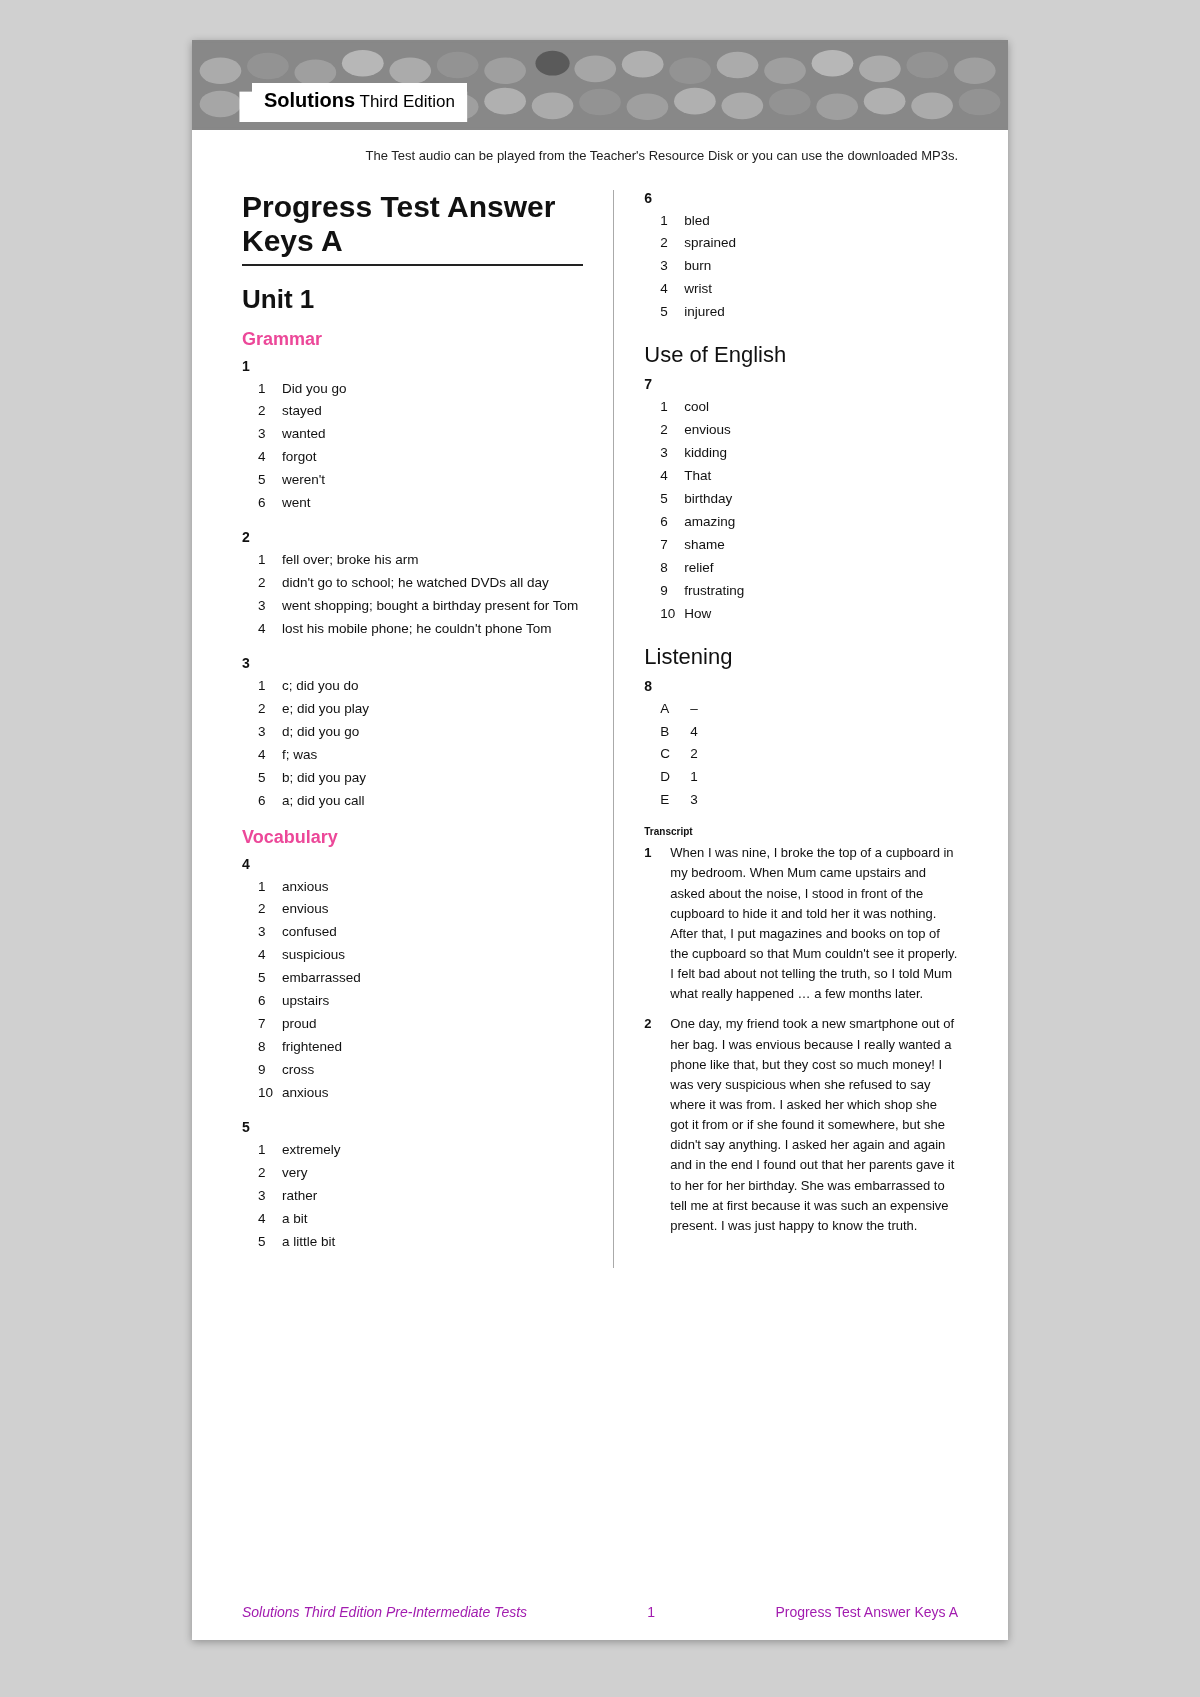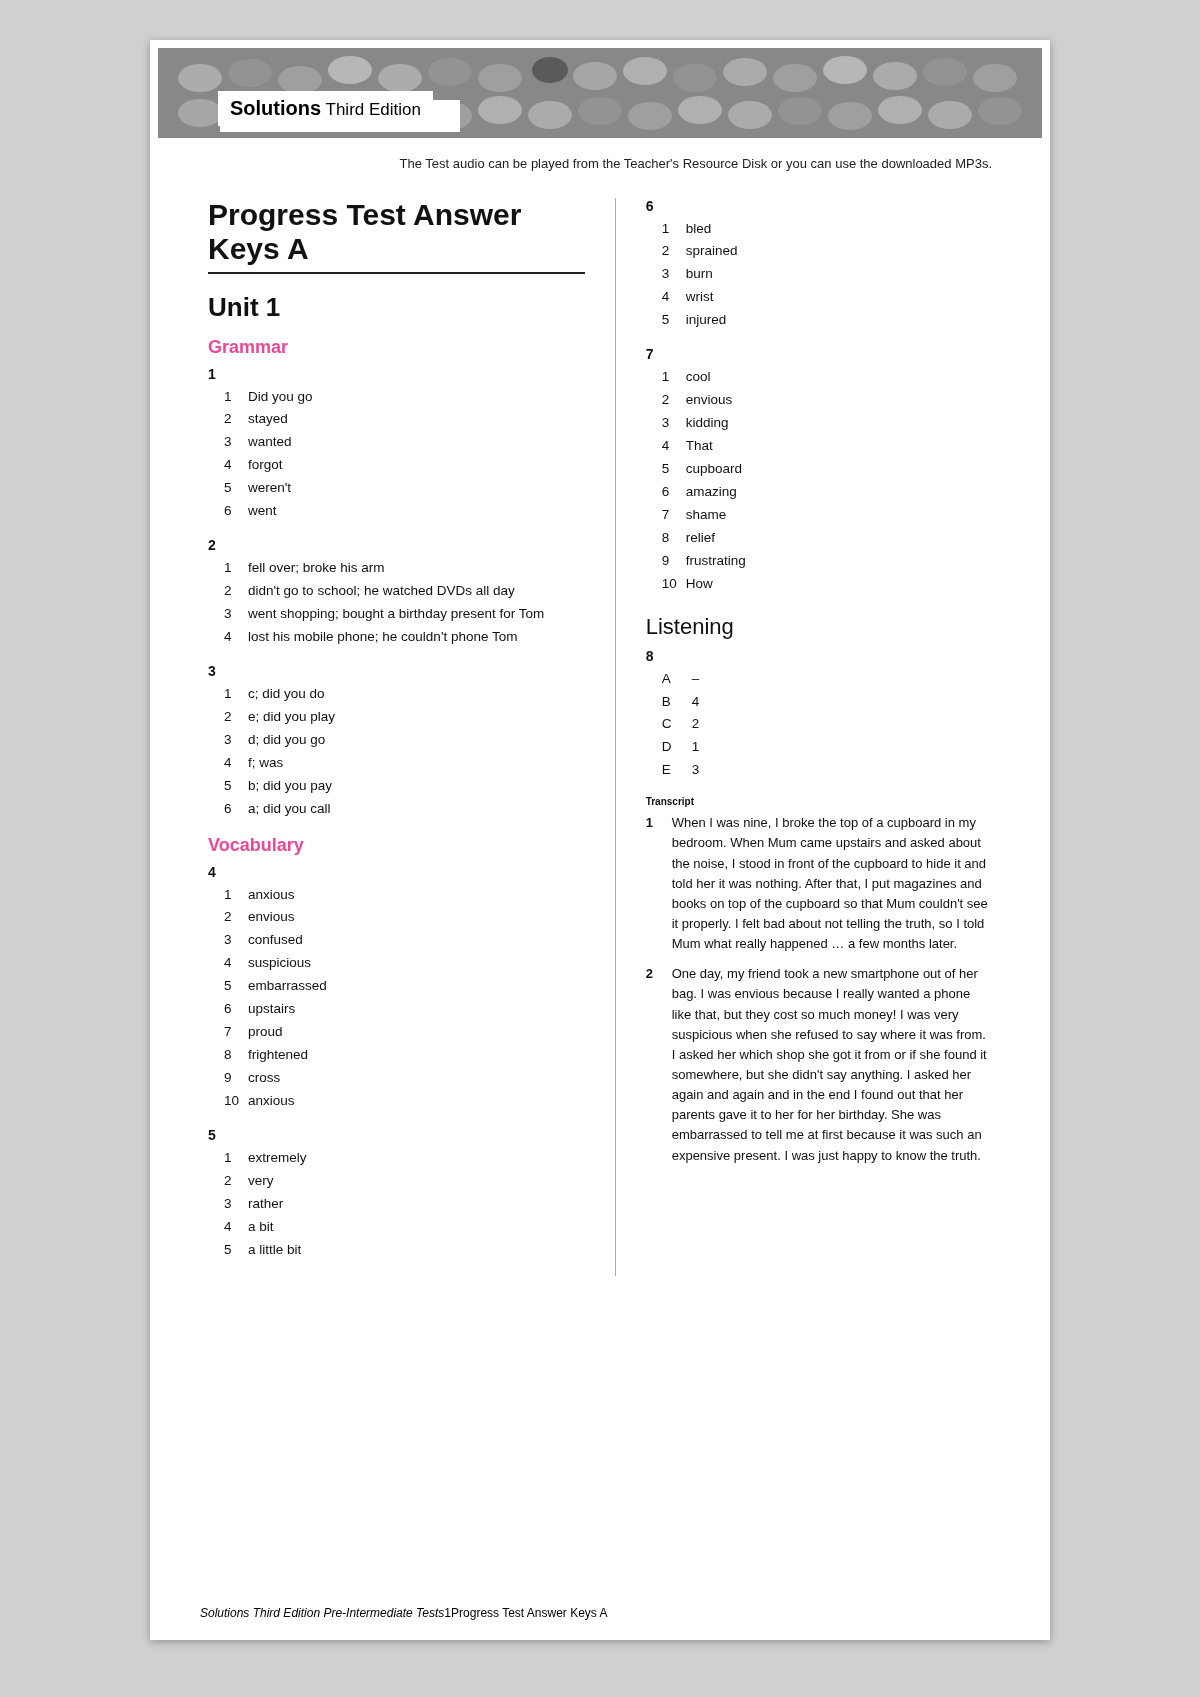--- a/index.html
+++ b/index.html
@@ -5,23 +5,23 @@
     * { margin: 0; padding: 0; box-sizing: border-box; }
     body {
       background: #d0d0d0;
       font-family: Arial, sans-serif;
       display: flex;
       justify-content: center;
       padding: 40px 20px;
     }
     .page {
       background: #ffffff;
-      width: 900px;
+      width: 816px;
       min-height: 1600px;
-      padding: 8px;
+      padding: 0;
       box-shadow: 0 2px 8px rgba(0,0,0,0.3);
       position: relative;
     }
     .header-banner {
       width: 100%;
       height: 90px;
       background: #888;
       position: relative;
       overflow: hidden;
       margin-bottom: 0;
@@ -155,24 +155,24 @@
     }
     .transcript-items li .t-text {
       flex: 1;
     }
     .footer {
       position: absolute;
       bottom: 20px;
       left: 0;
       right: 0;
       display: flex;
-      justify-content: flex-start;
+      justify-content: space-between;
       padding: 0 50px;
-      font-size: 12px;
-      color: #000000;
+      font-size: 14px;
+      color: #a21caf;
     }
     .footer .footer-left { font-style: italic; }
     .footer .footer-center { }
     .footer .footer-right { }
     h2.section-heading {
       font-size: 22px;
       font-weight: 400;
       color: #111;
       margin-top: 18px;
       margin-bottom: 8px;
@@ -419,20 +419,21 @@
                 <span class="num">4</span>
                 <span class="answer-text">wrist</span>
               </li>
             <li>
                 <span class="num">5</span>
                 <span class="answer-text">injured</span>
               </li>
           </ul>
         </div>
 
+        <h2 class="section-heading">Use of English</h2>
 
         <div class="question-block">
           <div class="question-number">7</div>
           <ul class="answer-list">
             <li>
                 <span class="num">1</span>
                 <span class="answer-text">cool</span>
               </li>
             <li>
                 <span class="num">2</span>
@@ -441,21 +442,21 @@
             <li>
                 <span class="num">3</span>
                 <span class="answer-text">kidding</span>
               </li>
             <li>
                 <span class="num">4</span>
                 <span class="answer-text">That</span>
               </li>
             <li>
                 <span class="num">5</span>
-                <span class="answer-text">cupboard</span>
+                <span class="answer-text">birthday</span>
               </li>
             <li>
                 <span class="num">6</span>
                 <span class="answer-text">amazing</span>
               </li>
             <li>
                 <span class="num">7</span>
                 <span class="answer-text">shame</span>
               </li>
             <li>

